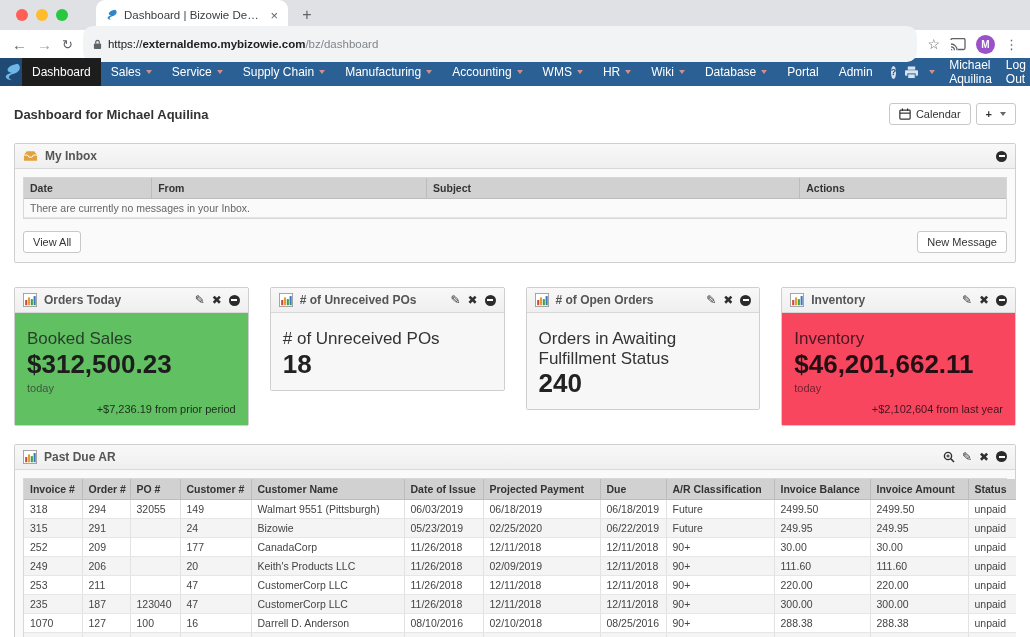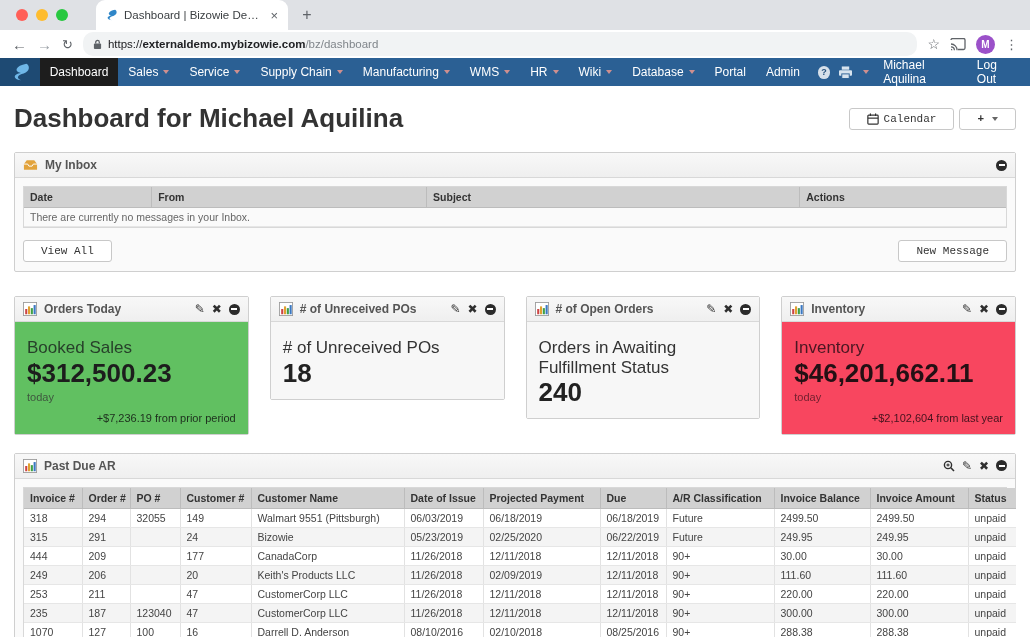--- a/index.html
+++ b/index.html
@@ -15,21 +15,21 @@
     border-radius:9px 9px 0 0; display:flex; align-items:center; padding:0 8px; gap:6px; }
   .tab-title { font-size:11.5px; color:#3c4043; white-space:nowrap; overflow:hidden;
     text-overflow:ellipsis; flex:1; }
   .tab-close { font-size:13px; color:#5f6368; cursor:default; padding:0 2px; }
   .newtab { width:26px; height:26px; display:flex; align-items:center; justify-content:center;
     font-size:16px; color:#5f6368; margin-left:6px; }
   .urlbar { height:28px; background:#fff; display:flex; align-items:center; padding:0 12px; gap:10px; }
   .nav-arrow { font-size:15px; color:#5f6368; }
   .nav-arrow.fwd { color:#9aa0a6; }
   .refresh { font-size:13px; color:#5f6368; }
-  .omnibox { flex:1; height:24px; background:#f1f3f4; border-radius:10px; display:flex;
+  .omnibox { flex:1; height:36px; background:#f1f3f4; border-radius:10px; display:flex;
     align-items:center; padding:0 10px; gap:6px; }
   .url-text { font-size:11.5px; color:#202124; white-space:nowrap; }
   .url-text .path { color:#80868b; }
   .chrome-ic { display:flex; align-items:center; color:#5f6368; }
   .star { font-size:14px; }
   .avatar { width:19px; height:19px; border-radius:50%; background:#9b51c9; color:#fff;
     font-size:10px; font-weight:bold; display:flex; align-items:center; justify-content:center; }
   .kebab { font-size:13px; color:#5f6368; letter-spacing:0; }
 
   
@@ -44,25 +44,25 @@
   .help-badge { width:13px; height:13px; border-radius:50%; background:#d6e0ea; color:#24507c;
     font-size:9px; font-weight:bold; display:flex; align-items:center; justify-content:center;
     align-self:center; margin:0 8px; }
   .nav-spacer { flex:1; }
   .nav-right { display:flex; align-items:center; gap:14px; padding-right:14px; color:#fff; font-size:12px; }
   .printer-wrap { display:flex; align-items:center; gap:5px; }
 
   
   .content { padding:0 14px; }
   .page-head { display:flex; justify-content:space-between; align-items:center; margin:17px 0 0; }
-  .page-title { font-size:26px; font-weight:bold; color:#333; }
+  .page-title { font-size:13px; font-weight:bold; color:#333; }
   .head-actions { display:flex; gap:5px; }
   .btn { background:#fff; border:1px solid #c8c8c8; border-radius:3px; color:#333;
-    font-size:11px; padding:4px 17px; display:inline-flex; align-items:center; gap:5px;
-    font-family:Liberation Mono, monospace; }
+    font-size:11px; padding:4px 9px; display:inline-flex; align-items:center; gap:5px;
+    font-family:Liberation Sans, sans-serif; }
   .btn .mini-caret { width:0;height:0;border-left:3px solid transparent;border-right:3px solid transparent;
     border-top:4px solid #666; margin-left:3px; }
 
   
   .panel { border:1px solid #cfcfcf; border-radius:2px; background:#fafafa; margin-top:18px; }
   .panel-head { height:25px; background:linear-gradient(#f8f8f8,#efefef); border-bottom:1px solid #d8d8d8;
     display:flex; align-items:center; padding:0 8px; gap:7px; }
   .panel-title { font-size:12px; font-weight:bold; color:#555; flex:1; }
   .panel-tools { display:flex; align-items:center; gap:7px; }
   .glyph-ic { font-size:12px; color:#2f2f2f; line-height:1; }
@@ -157,20 +157,24 @@
       <div class="nav-item">
         <span>Service</span>
         <span class="caret"></span>
       </div>
       <div class="nav-item">
         <span>Supply Chain</span>
         <span class="caret"></span>
       </div>
       <div class="nav-item">
         <span>Manufacturing</span>
+        <span class="caret"></span>
+      </div>
+      <div class="nav-item">
+        <span>Accounting</span>
         <span class="caret"></span>
       </div>
       <div class="nav-item">
         <span>WMS</span>
         <span class="caret"></span>
       </div>
       <div class="nav-item">
         <span>HR</span>
         <span class="caret"></span>
       </div>
@@ -438,21 +442,21 @@
               <td>Bizowie</td>
               <td>05/23/2019</td>
               <td>02/25/2020</td>
               <td>06/22/2019</td>
               <td>Future</td>
               <td class="num">249.95</td>
               <td class="num">249.95</td>
               <td>unpaid</td>
             </tr>
             <tr>
-              <td>444</td>
+              <td>252</td>
               <td>209</td>
               <td></td>
               <td>177</td>
               <td>CanadaCorp</td>
               <td>11/26/2018</td>
               <td>12/11/2018</td>
               <td>12/11/2018</td>
               <td>90+</td>
               <td class="num">30.00</td>
               <td class="num">30.00</td>

